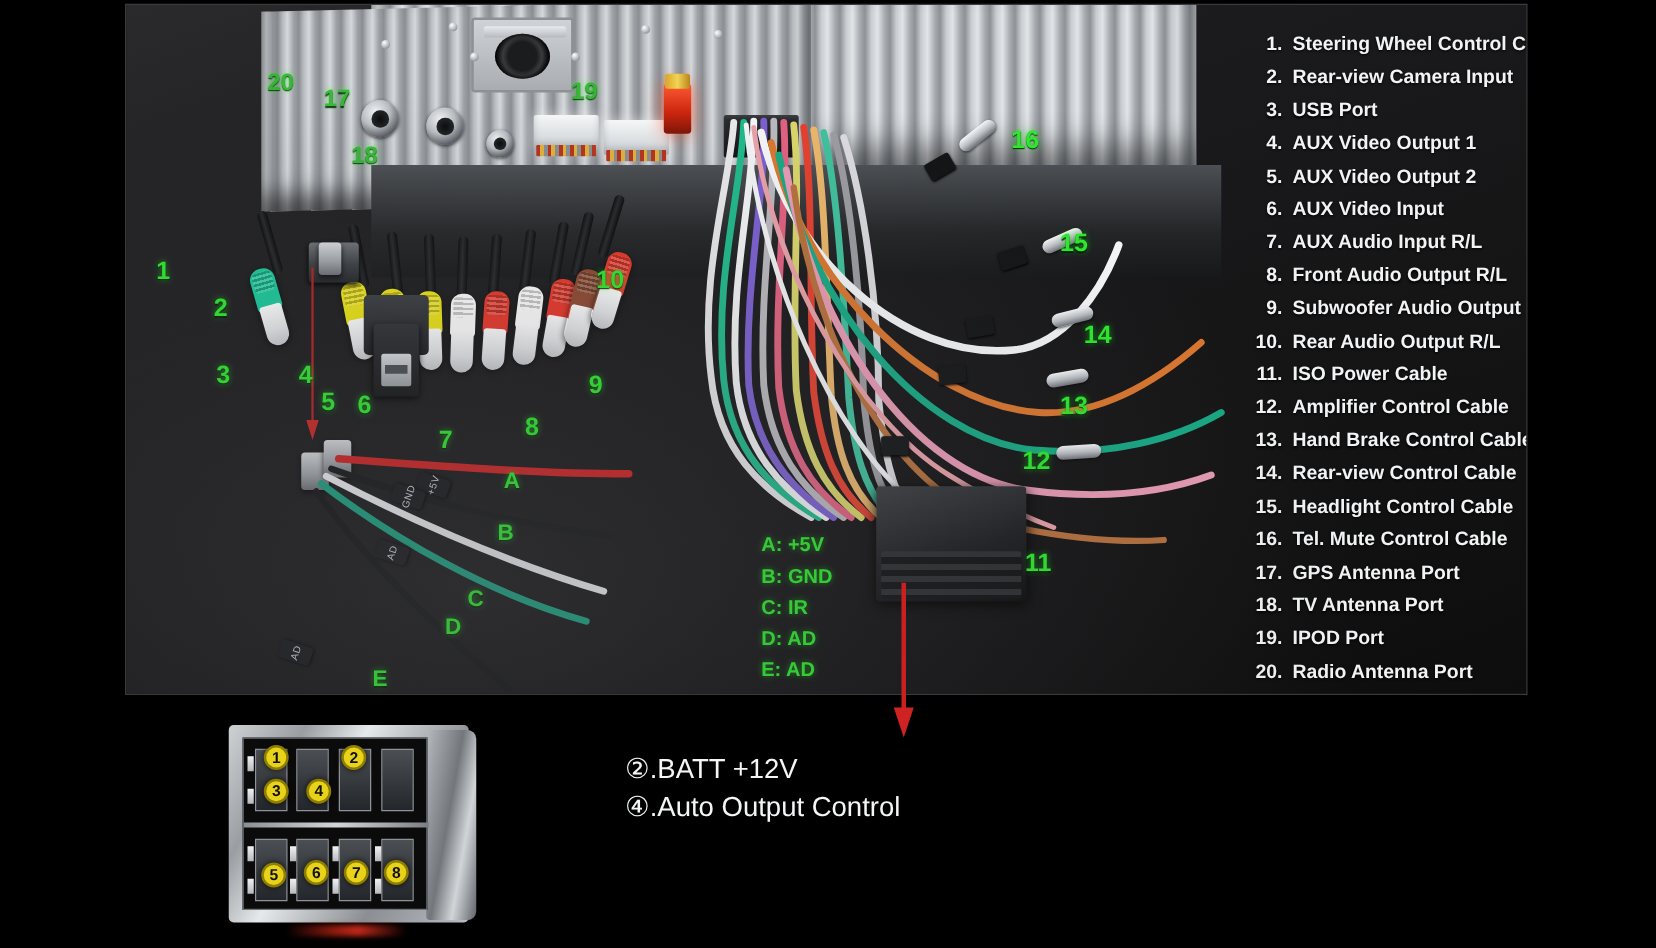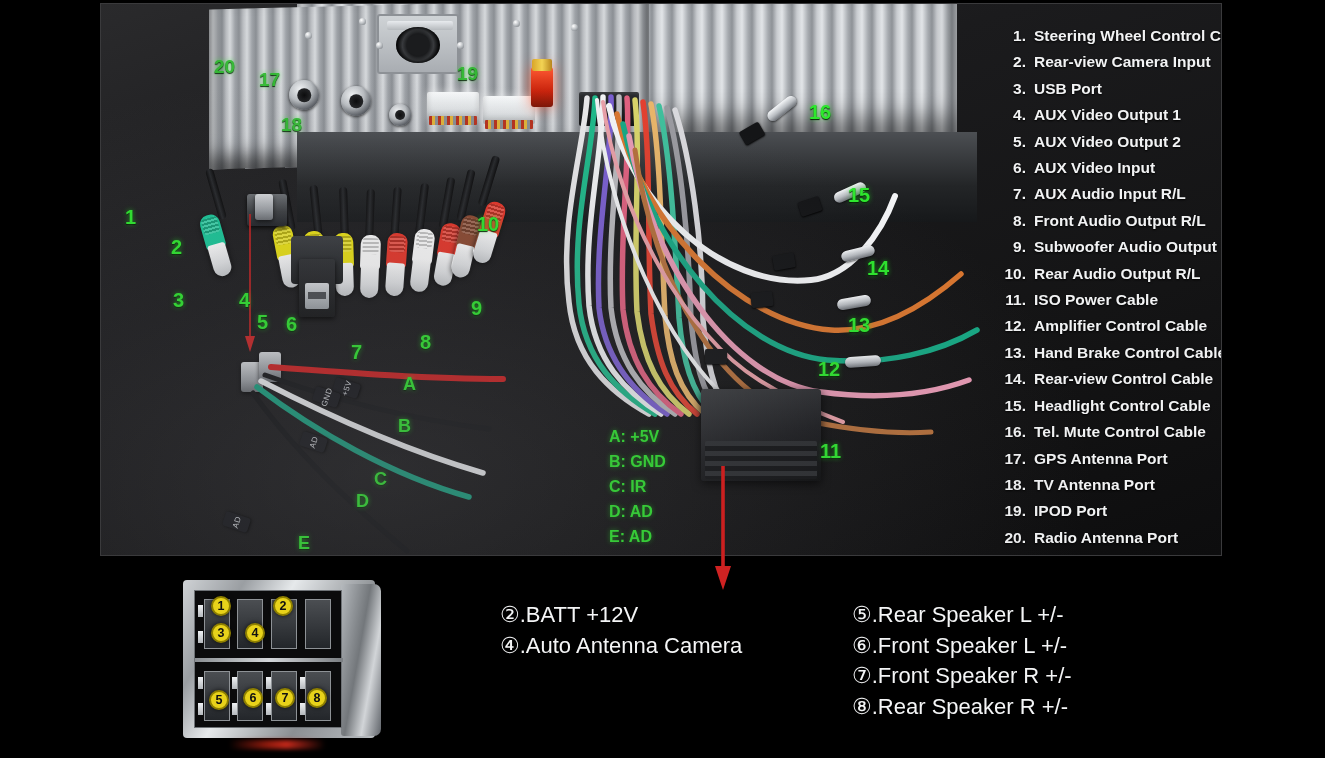--- a/index.html
+++ b/index.html
@@ -613,22 +613,16 @@
       <div class="cnum" style="left:62px;top:51px;">4</div>
       <div class="cnum" style="left:26px;top:118px;">5</div>
       <div class="cnum" style="left:60px;top:116px;">6</div>
       <div class="cnum" style="left:92px;top:116px;">7</div>
       <div class="cnum" style="left:124px;top:116px;">8</div>
     </div>
   </div>
 
   <div class="blegend col1" id="blegend1">
       <div class="row"><span>②</span><span>.BATT +12V</span></div>
-      <div class="row"><span>④</span><span>.Auto Antenna Camera</span></div>
-    </div>
-  <div class="blegend col2" id="blegend2">
-      <div class="row"><span>⑤</span><span>.Rear Speaker L +/-</span></div>
-      <div class="row"><span>⑥</span><span>.Front Speaker L +/-</span></div>
-      <div class="row"><span>⑦</span><span>.Front Speaker R +/-</span></div>
-      <div class="row"><span>⑧</span><span>.Rear Speaker R +/-</span></div>
+      <div class="row"><span>④</span><span>.Auto Output Control</span></div>
     </div>
 
 </div>
 
 </body></html>

